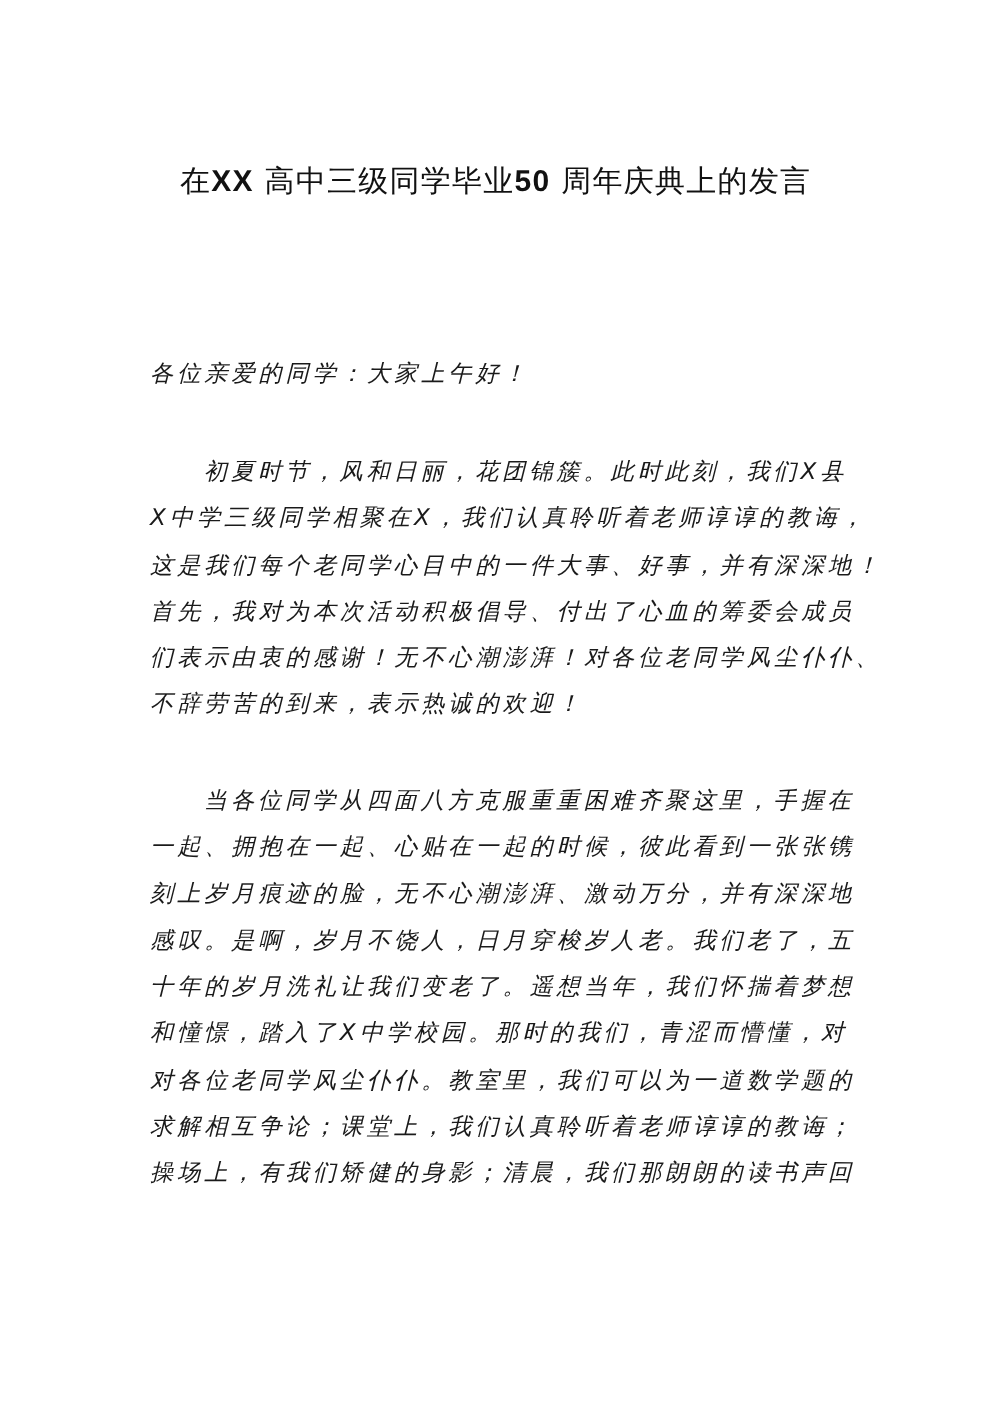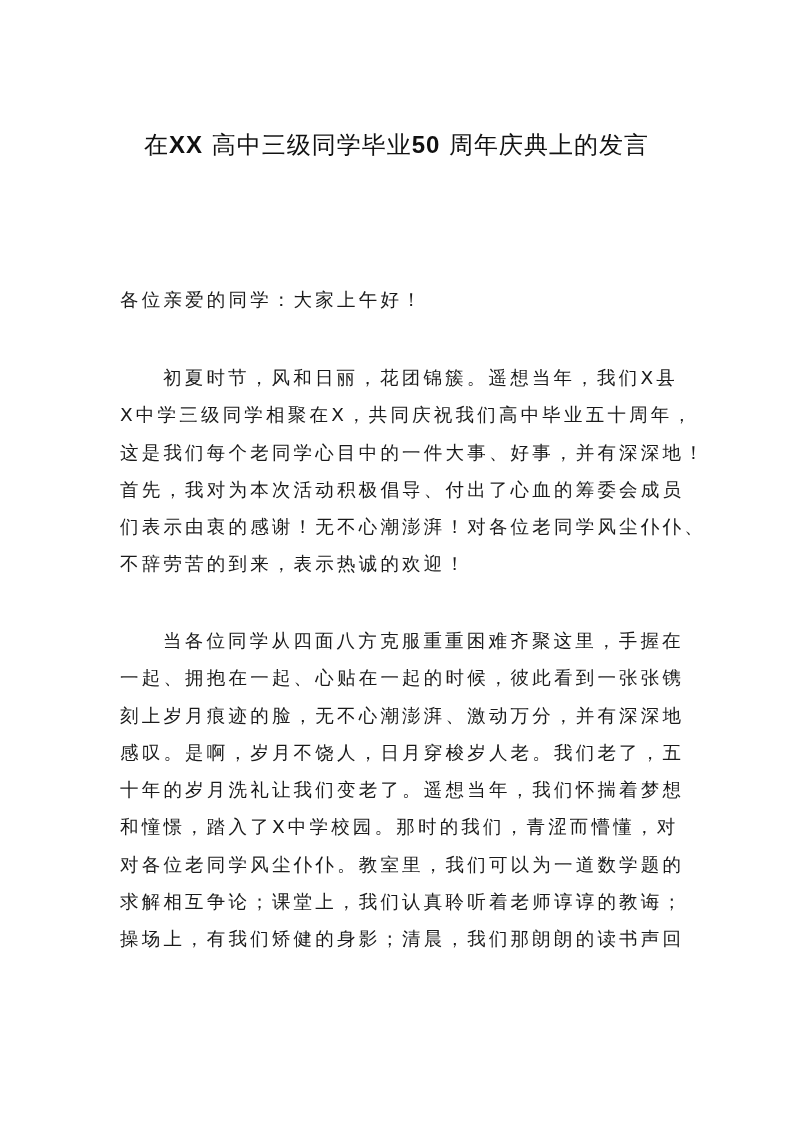--- a/index.html
+++ b/index.html
@@ -55,20 +55,21 @@
       top: 359px;
     }
     .para2 {
       top: 622px;
     }
     .line {
       display: block;
       white-space: nowrap;
       height: 37.3px;
       text-align-last: justify;
+      font-style: italic;
     }
     .line.last {
       text-align-last: left;
     }
     .line.indent {
       padding-left: 43px;
     }
   </style>
 </head>
 <body>
@@ -77,22 +78,22 @@
 
   <div class="title">
     <span>在</span><b>XX</b> <span>高中三级同学毕业</span><b>50</b> <span>周年庆典上的发言</span>
   </div>
 
   <div class="content greeting">
     <span class="line last">各位亲爱的同学：大家上午好！</span>
   </div>
 
   <div class="content para1">
-    <span class="line indent">初夏时节，风和日丽，花团锦簇。遥想当年，我们X县</span>
-    <span class="line">X中学三级同学相聚在X，共同庆祝我们高中毕业五十周年，</span>
+    <span class="line indent">初夏时节，风和日丽，花团锦簇。此时此刻，我们X县</span>
+    <span class="line">X中学三级同学相聚在X，我们认真聆听着老师谆谆的教诲，</span>
     <span class="line">这是我们每个老同学心目中的一件大事、好事，并有深深地！</span>
     <span class="line">首先，我对为本次活动积极倡导、付出了心血的筹委会成员</span>
     <span class="line">们表示由衷的感谢！无不心潮澎湃！对各位老同学风尘仆仆、</span>
     <span class="line last">不辞劳苦的到来，表示热诚的欢迎！</span>
   </div>
 
   <div class="content para2">
     <span class="line indent">当各位同学从四面八方克服重重困难齐聚这里，手握在</span>
     <span class="line">一起、拥抱在一起、心贴在一起的时候，彼此看到一张张镌</span>
     <span class="line">刻上岁月痕迹的脸，无不心潮澎湃、激动万分，并有深深地</span>

